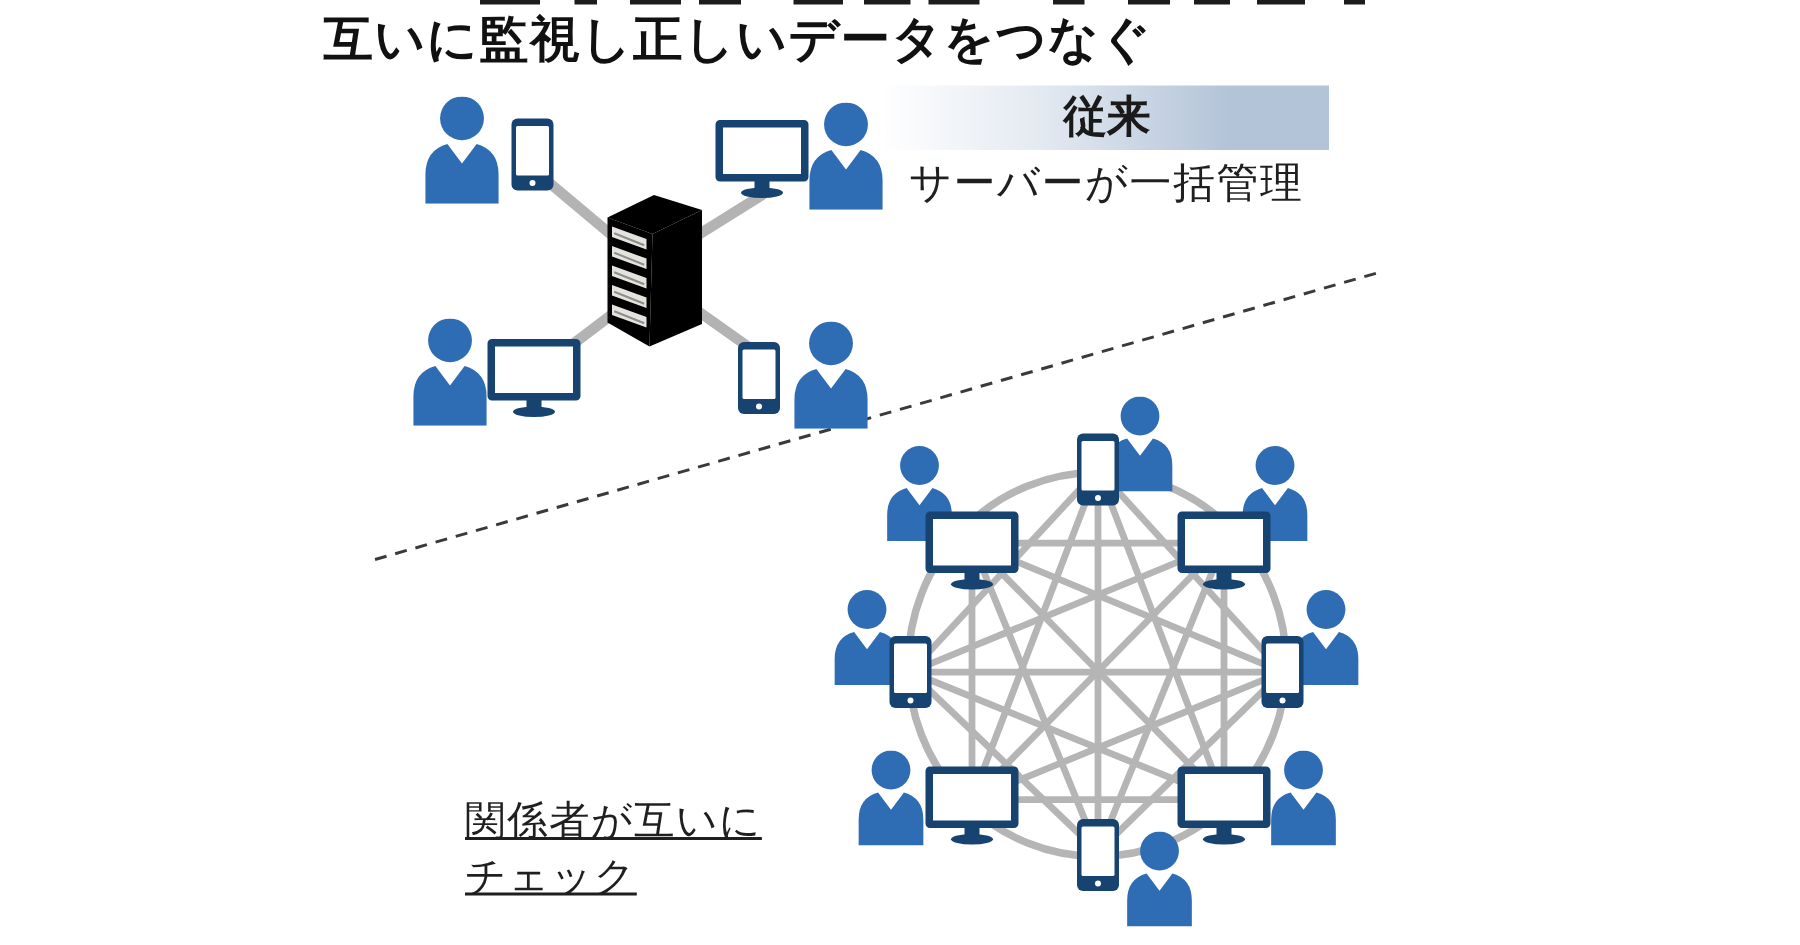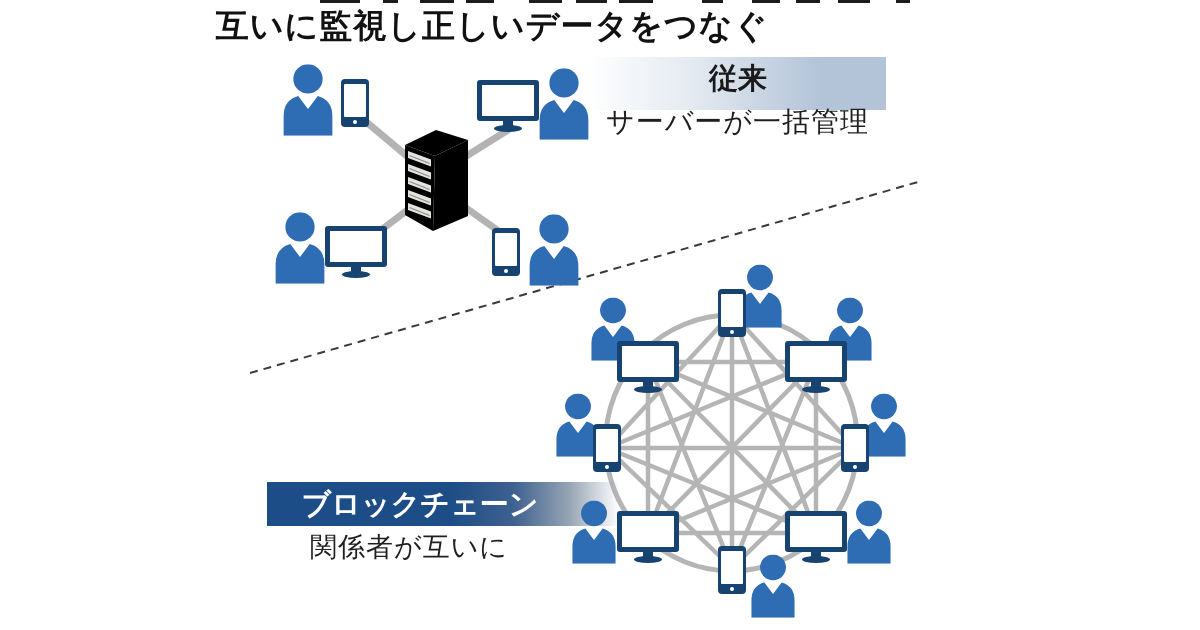--- a/index.html
+++ b/index.html
@@ -10,32 +10,32 @@
   }
   #diagram-svg { position:absolute; left:0; top:0; z-index:0; }
 
   
   .title {
     position:absolute; left:0; top:4px; width:984px; text-align:center;
     font-size:33px; font-weight:bold; color:#111; letter-spacing:1px; z-index:3;
   }
   .bar { position:absolute; z-index:1; box-sizing:border-box; }
   .bar-juurai {
-    left:590px; top:57px; width:296px; height:53px; line-height:43px;
+    left:590px; top:57px; width:296px; height:43px; line-height:43px;
     text-align:center; font-size:29px; font-weight:bold; color:#1a1a1a;
     background:linear-gradient(90deg, rgba(240,243,248,0.05) 0%, rgba(205,216,230,0.55) 35%, var(--juurai-blue) 78%, var(--juurai-blue) 100%);
   }
   .bar-blockchain {
     left:267px; top:482px; width:352px; height:44px; line-height:44px;
     text-align:center; padding-right:46px; font-size:29px; font-weight:bold; color:#ffffff;
     background:linear-gradient(90deg, var(--bc-blue) 0%, var(--bc-blue) 52%, #3e618f 70%, #97a5b4 86%, rgba(255,255,255,0) 100%);
   }
   .caption { position:absolute; color:#1f1f1f; z-index:3; }
   .caption-server { left:606px; top:103px; font-size:28px; letter-spacing:1px;text-align:center; }
-  .caption-bc { left:310px; top:529px; font-size:27px; line-height:37px; letter-spacing:1px; }
+  .caption-bc { left:310px; top:529px; font-size:27px; line-height:37px; letter-spacing:1px;text-decoration:underline; }
 
   
   .person { position:absolute; z-index:1; }
   .person svg { display:block; width:100%; height:100%; fill:var(--person-blue); }
 
   .phone { position:absolute; z-index:2; background:var(--device-navy); border-radius:4px; }
   .phone .screen { position:absolute; left:3px; right:3px; top:5px; bottom:10px; background:#fff; border-radius:1px; }
   .phone .home { position:absolute; bottom:3px; left:50%; width:4px; height:4px; margin-left:-2px; border-radius:50%; background:#fff; }
 
   .monitor { position:absolute; z-index:2; }
@@ -121,23 +121,23 @@
         <line x1="732" y1="568" x2="648" y2="362" stroke-width="4.5"></line>
         <line x1="648" y1="533" x2="648" y2="362" stroke-width="4.5"></line>
       </g>
   </svg>
 
   <div class="title">互いに監視し正しいデータをつなぐ</div>
 
   <div class="bar bar-juurai">従来</div>
   <div class="caption caption-server">サーバーが一括管理</div>
 
-  <div class="bar bar-blockchain">ブロックチェーン</div>
   <div class="caption caption-bc">
     <div>関係者が互いに</div>
+    <div>チェック</div>
   </div>
 
   <div id="icon-layer">
       <div class="person" style="left: 282px; top: 56px; width: 52px; height: 88px;">
         <svg viewBox="0 0 64 88">
           <use href="#sym-person"></use>
         </svg>
       </div>
       <div class="phone" style="left: 341px; top: 79px; width: 28px; height: 48px;">
         <div class="screen"></div>

